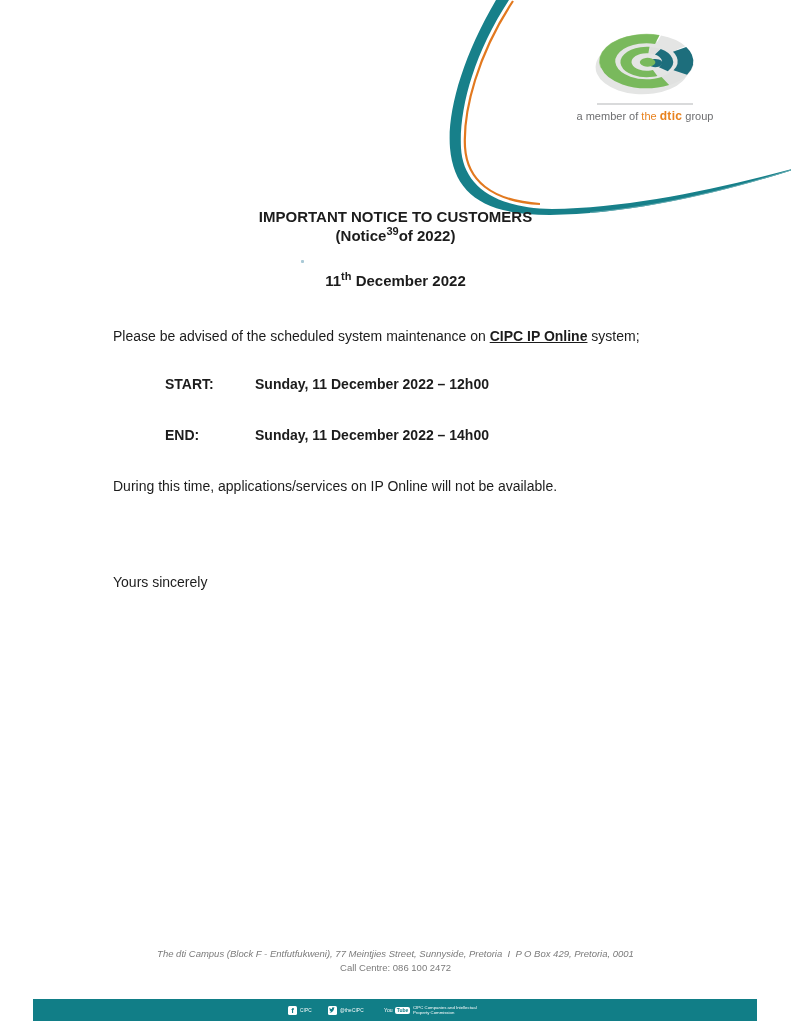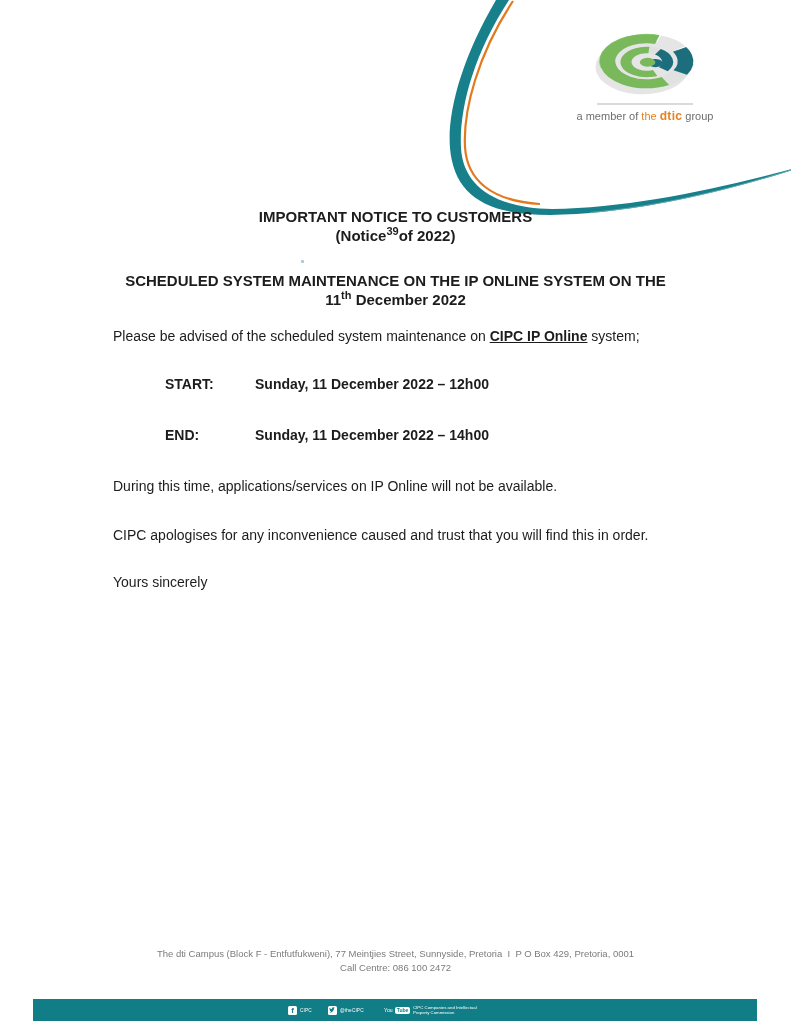--- a/index.html
+++ b/index.html
@@ -55,21 +55,21 @@
   .para2 { top:526px; }
   .closing { top:573px; }
   .signature-block { top:637px; font-size:14px; line-height:18px; }
   .sig-line { width:177px; height:14px; border-bottom:1.5px solid #2a2a2a; margin-bottom:2px; }
 
   
   .footer-block {
     position:absolute; left:0; top:947px; width:791px;
     text-align:center; font-size:9.5px; line-height:13.5px; color:#7b7b7b;
   }
-  .footer-address { white-space:pre; }
+  .footer-address { white-space:pre;font-style:italic; }
   .email-link { color:#1a1aee; text-decoration:underline; cursor:pointer; }
 
   .social-bar {
     position:absolute; left:33px; top:999px; width:724px; height:22px;
     background:#117e87;
     display:flex; align-items:center; justify-content:center; gap:13px;
   }
   .social-item { display:flex; align-items:center; gap:3px; }
   .sq-icon {
     width:9px; height:9px; background:#ffffff; border-radius:1.5px;
@@ -135,37 +135,35 @@
   </div>
 
   <div class="content-col centered doc-title-block">
     <div>IMPORTANT NOTICE TO CUSTOMERS</div>
     <div><span>(Notice</span><sup>39</sup><span>of 2022)</span></div>
   </div>
 
   <div class="stray-dot"></div>
 
   <div class="content-col centered subject-block">
-    <div>SCHEDULED SYSTEM MAINTENANCE ON THE IP ONLINE SYSTEM ON THE</div>
     <div><span>11</span><sup>th</sup><span> December 2022</span></div>
   </div>
 
   <div class="content-col body-par intro"><span>Please be advised of the scheduled system maintenance on </span><span class="hl">CIPC IP Online</span><span> system;</span></div>
 
   <div class="content-col sched-row sched-start">
     <span class="sched-label">START:</span>
     <span class="sched-value">Sunday, 11 December 2022 – 12h00</span>
   </div>
   <div class="content-col sched-row sched-end">
     <span class="sched-label">END:</span>
     <span class="sched-value">Sunday, 11 December 2022 – 14h00</span>
   </div>
 
   <div class="content-col body-par para1">During this time, applications/services on IP Online will not be available.</div>
-  <div class="content-col body-par para2">CIPC apologises for any inconvenience caused and trust that you will find this in order.</div>
   <div class="content-col body-par closing">Yours sincerely</div>
 
 
   <div class="footer-block">
     <div class="footer-address">The dti Campus (Block F - Entfutfukweni), 77 Meintjies Street, Sunnyside, Pretoria  I  P O Box 429, Pretoria, 0001</div>
     <div>Call Centre: 086 100 2472</div>
   </div>
 
   <div class="social-bar">
     <div class="social-item">

